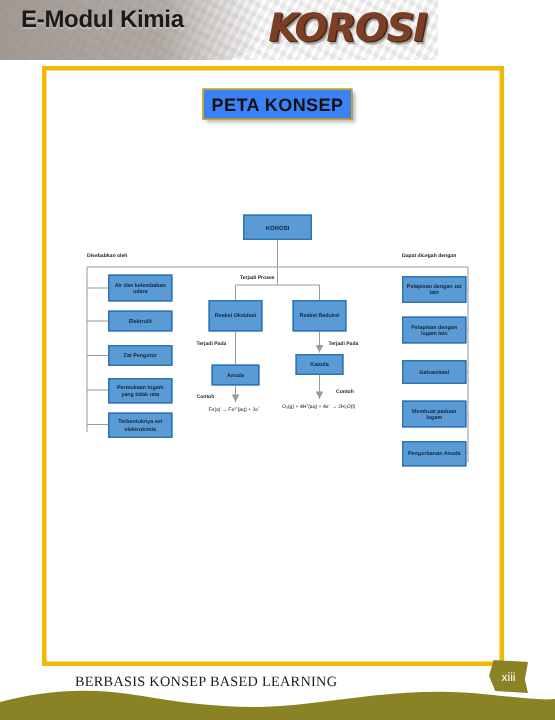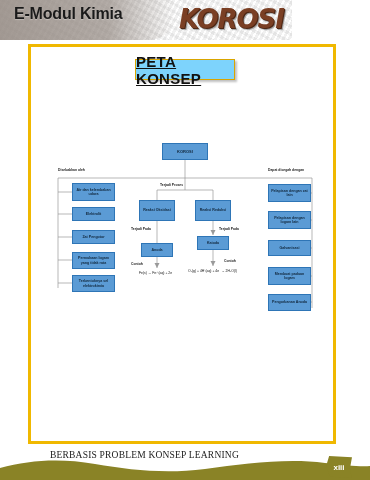--- a/index.html
+++ b/index.html
@@ -60,25 +60,25 @@
     width:308px;height:400px;
     border:3px solid #f0b800;
     background:#ffffff;
     box-sizing:border-box;
   }
 
   
   .title-chip{
     position:absolute;left:135px;top:59px;
     width:98px;height:19px;
-    background:#7dd3fc;
+    background:#3b82f6;
     border:1px solid #d9a500;
     box-shadow:2px 2px 2px rgba(0,0,0,.25);
     display:flex;align-items:center;justify-content:center;
-    font-size:15px;font-weight:bold;color:#111;letter-spacing:.3px;text-decoration:underline;
+    font-size:12px;font-weight:bold;color:#111;letter-spacing:.3px;
   }
 
   
   .canvas{position:absolute;left:0;top:0;width:370px;height:480px;pointer-events:none;}
   .canvas *{pointer-events:auto;}
 
   .node{
     position:absolute;
     background:#5b9bd5;
     border:1px solid #2e75b6;
@@ -109,26 +109,26 @@
   .footer-text{
     position:absolute;left:50px;top:450px;
     font-size:9.5px;color:#1a1a1a;
     font-family:"Liberation Serif", serif;
     letter-spacing:.2px;
   }
   .wave{
     position:absolute;left:0;bottom:0;width:370px;height:26px;
   }
   .page-badge{
-    position:absolute;right:18px;bottom:2px;
+    position:absolute;right:18px;bottom:18px;
     width:26px;height:22px;
     background:#8a8326;
     clip-path:polygon(12% 0%,100% 6%,92% 58%,100% 100%,16% 94%,0% 48%);
     display:flex;align-items:center;justify-content:center;
-    color:#ffffff;font-size:8px;font-weight:bold;
+    color:#ffffff;font-size:8px;font-weight:normal;
   }
 </style>
 </head>
 <body>
 
 <div class="header">
   <div class="header-grain"></div>
   <div class="header-plate"></div>
   <div class="hdr-title">E-Modul Kimia</div>
   <div class="hdr-logo">KOROSI</div>
@@ -209,19 +209,19 @@
   <div class="eq" style="left:139px;top:270px;">Fe(s) → Fe²⁺(aq) + 2e⁻</div>
   <div class="eq" style="left:188px;top:268px;">O₂(g) + 4H⁺(aq) + 4e⁻ → 2H₂O(l)</div>
 
   <div class="node" style="left:268px;top:184px;width:43px;height:18px;">Pelapisan dengan zat lain</div>
   <div class="node" style="left:268px;top:211px;width:43px;height:18px;">Pelapisan dengan logam lain</div>
   <div class="node" style="left:268px;top:240px;width:43px;height:16px;">Galvanisasi</div>
   <div class="node" style="left:268px;top:267px;width:43px;height:18px;">Membuat paduan logam</div>
   <div class="node" style="left:268px;top:294px;width:43px;height:17px;">Pengorbanan Anoda</div>
 </div>
 
-<div class="footer-text">BERBASIS PROBLEM KONSEP LEARNING</div>
+<div class="footer-text">BERBASIS KONSEP BASED LEARNING</div>
 
 <svg class="wave" viewBox="0 0 370 26" preserveAspectRatio="none">
   <path d="M0,14 C30,6 60,4 95,10 C130,16 165,20 205,15 C245,10 285,4 325,9 C345,11 360,13 370,12 L370,26 L0,26 Z" fill="#8a8326"></path>
 </svg>
 
 <div class="page-badge">xiii</div>
 
 </body></html>

